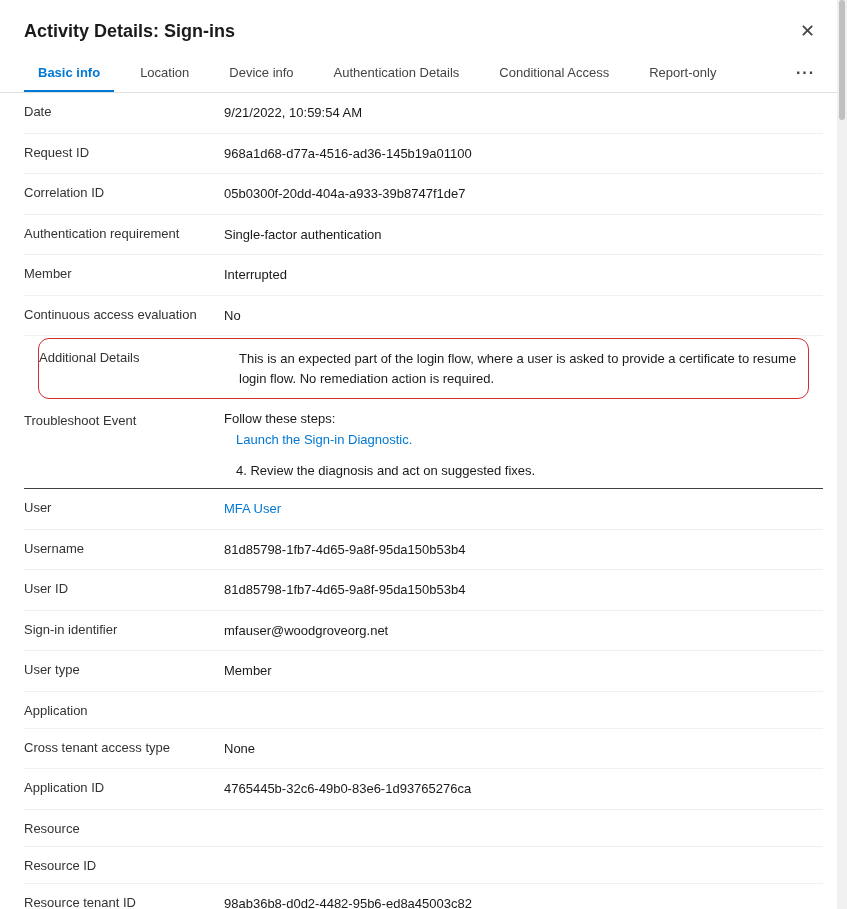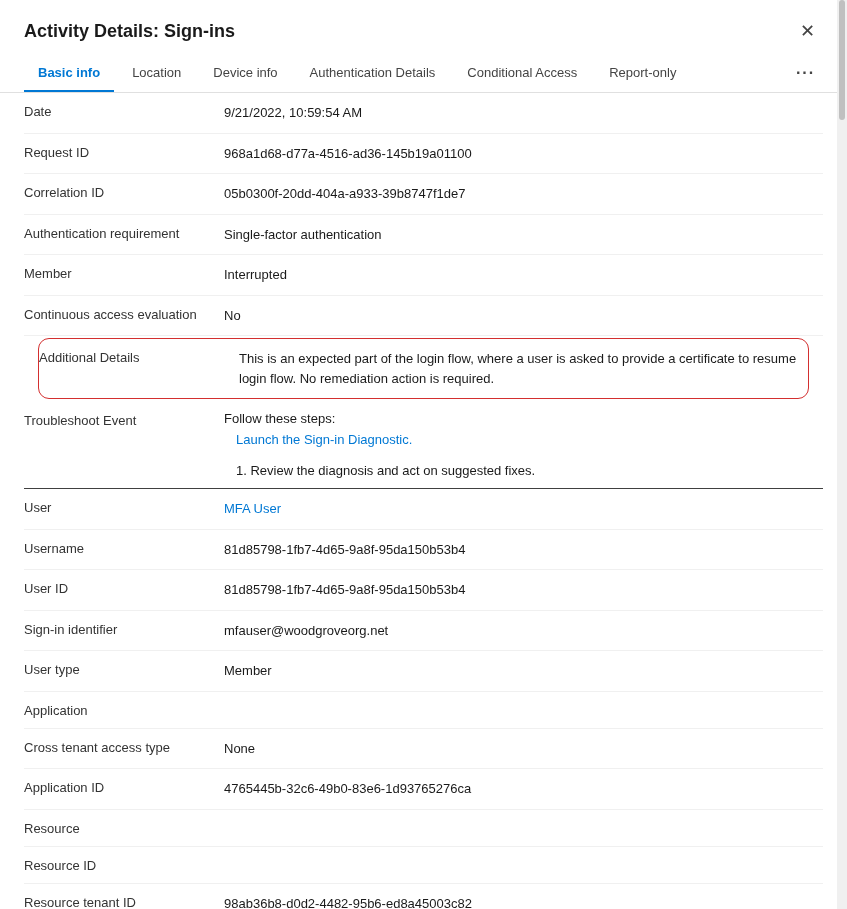--- a/index.html
+++ b/index.html
@@ -40,21 +40,21 @@
       color: #444;
       padding: 4px 8px;
       line-height: 1;
     }
 
     .tabs {
       display: flex;
       align-items: center;
       padding: 0 24px;
       border-bottom: 1px solid #e0e0e0;
-      gap: 4px;
+      gap: 12px;
     }
     .tab {
       padding: 10px 14px;
       cursor: pointer;
       font-size: 13px;
       color: #444;
       white-space: nowrap;
       border-bottom: 2px solid transparent;
       margin-bottom: -1px;
     }
@@ -219,21 +219,21 @@
     <div class="row additional-details-row">
       <span class="row-label">Additional Details</span>
       <span class="row-value">This is an expected part of the login flow, where a user is asked to provide a certificate to resume login flow. No remediation action is required.</span>
     </div>
 
     <div class="troubleshoot-block">
       <span class="troubleshoot-label">Troubleshoot Event</span>
       <div class="troubleshoot-steps">
         <div class="follow">Follow these steps:</div>
         <a class="diag-link" href="#">Launch the Sign-in Diagnostic.</a>
-        <div class="step-item">1. Review the diagnosis and act on suggested fixes.</div>
+        <div class="step-item">4. Review the diagnosis and act on suggested fixes.</div>
       </div>
     </div>
 
     <div class="row">
       <span class="row-label">User</span>
       <span class="row-value link">MFA User</span>
     </div>
     <div class="row">
       <span class="row-label">Username</span>
       <span class="row-value">81d85798-1fb7-4d65-9a8f-95da150b53b4</span>

